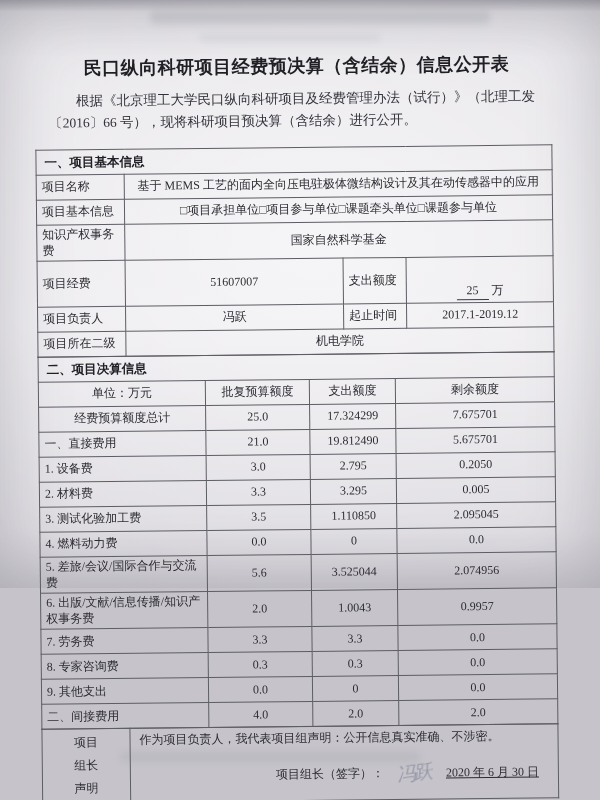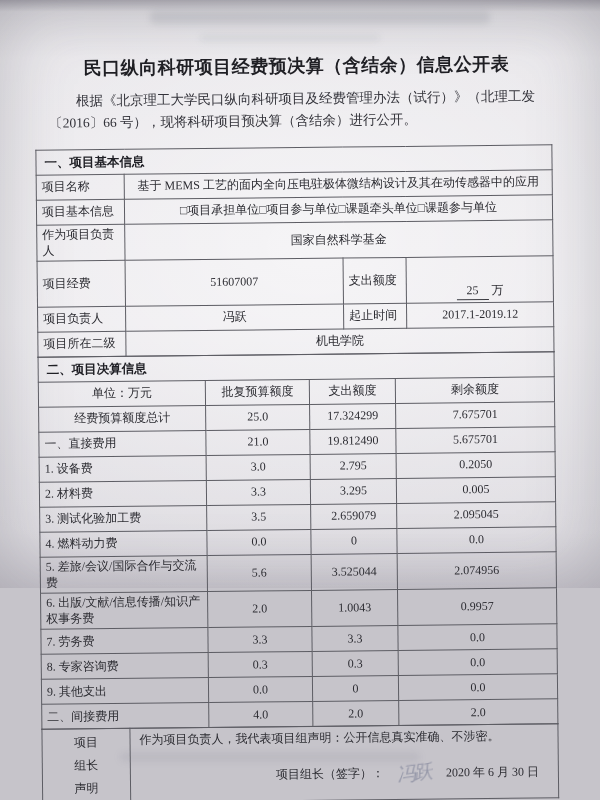--- a/index.html
+++ b/index.html
@@ -50,21 +50,21 @@
   .side{text-align:center;vertical-align:middle;}
   .side span{display:block;line-height:1.9;}
   .decl-body{vertical-align:top;padding:4px 6px;}
   .statement{padding:2px 2px 0 4px;}
   .sign-row{display:flex;align-items:center;margin:16px 4px 8px 140px;}
   .signature{
     display:inline-block;margin-left:14px;font-size:19px;color:#8b8ea1;
     transform:rotate(-7deg) skewX(-12deg);letter-spacing:-2px;opacity:.8;
     filter:blur(.3px);
   }
-  .sign-date{margin-left:auto;padding-right:10px;}
+  .sign-date{margin-left:auto;padding-right:10px;text-decoration:underline;}
   .footnote{
     margin:7px 0 0 44px;font-size:12px;font-weight:600;color:#2c2c32;
   }
 </style>
 </head>
 <body>
 
 <div class="photo">
   <div class="artifact a1"></div>
   <div class="artifact a2"></div>
@@ -89,21 +89,21 @@
       </tr>
       <tr>
         <td class="lbl">项目名称</td>
         <td class="c" colspan="3">基于 MEMS 工艺的面内全向压电驻极体微结构设计及其在动传感器中的应用</td>
       </tr>
       <tr>
         <td class="lbl">项目基本信息</td>
         <td class="c" colspan="3">□项目承担单位□项目参与单位□课题牵头单位□课题参与单位</td>
       </tr>
       <tr>
-        <td class="lbl">作为项目负责人</td>
+        <td class="lbl">知识产权事务费</td>
         <td class="c" colspan="3">国家自然科学基金</td>
       </tr>
       <tr>
         <td class="lbl">项目经费</td>
         <td class="c">51607007</td>
         <td class="lbl">支出额度</td>
         <td class="c"><span class="underlined">25</span> <span>万</span></td>
       </tr>
       <tr>
         <td class="lbl">项目负责人</td>
@@ -155,21 +155,21 @@
       </tr>
       <tr>
         <td class="l">2. 材料费</td>
         <td class="c">3.3</td>
         <td class="c">3.295</td>
         <td class="c">0.005</td>
       </tr>
       <tr>
         <td class="l">3. 测试化验加工费</td>
         <td class="c">3.5</td>
-        <td class="c">2.659079</td>
+        <td class="c">1.110850</td>
         <td class="c">2.095045</td>
       </tr>
       <tr>
         <td class="l">4. 燃料动力费</td>
         <td class="c">0.0</td>
         <td class="c">0</td>
         <td class="c">0.0</td>
       </tr>
       <tr>
         <td class="l">5. 差旅/会议/国际合作与交流费</td>

